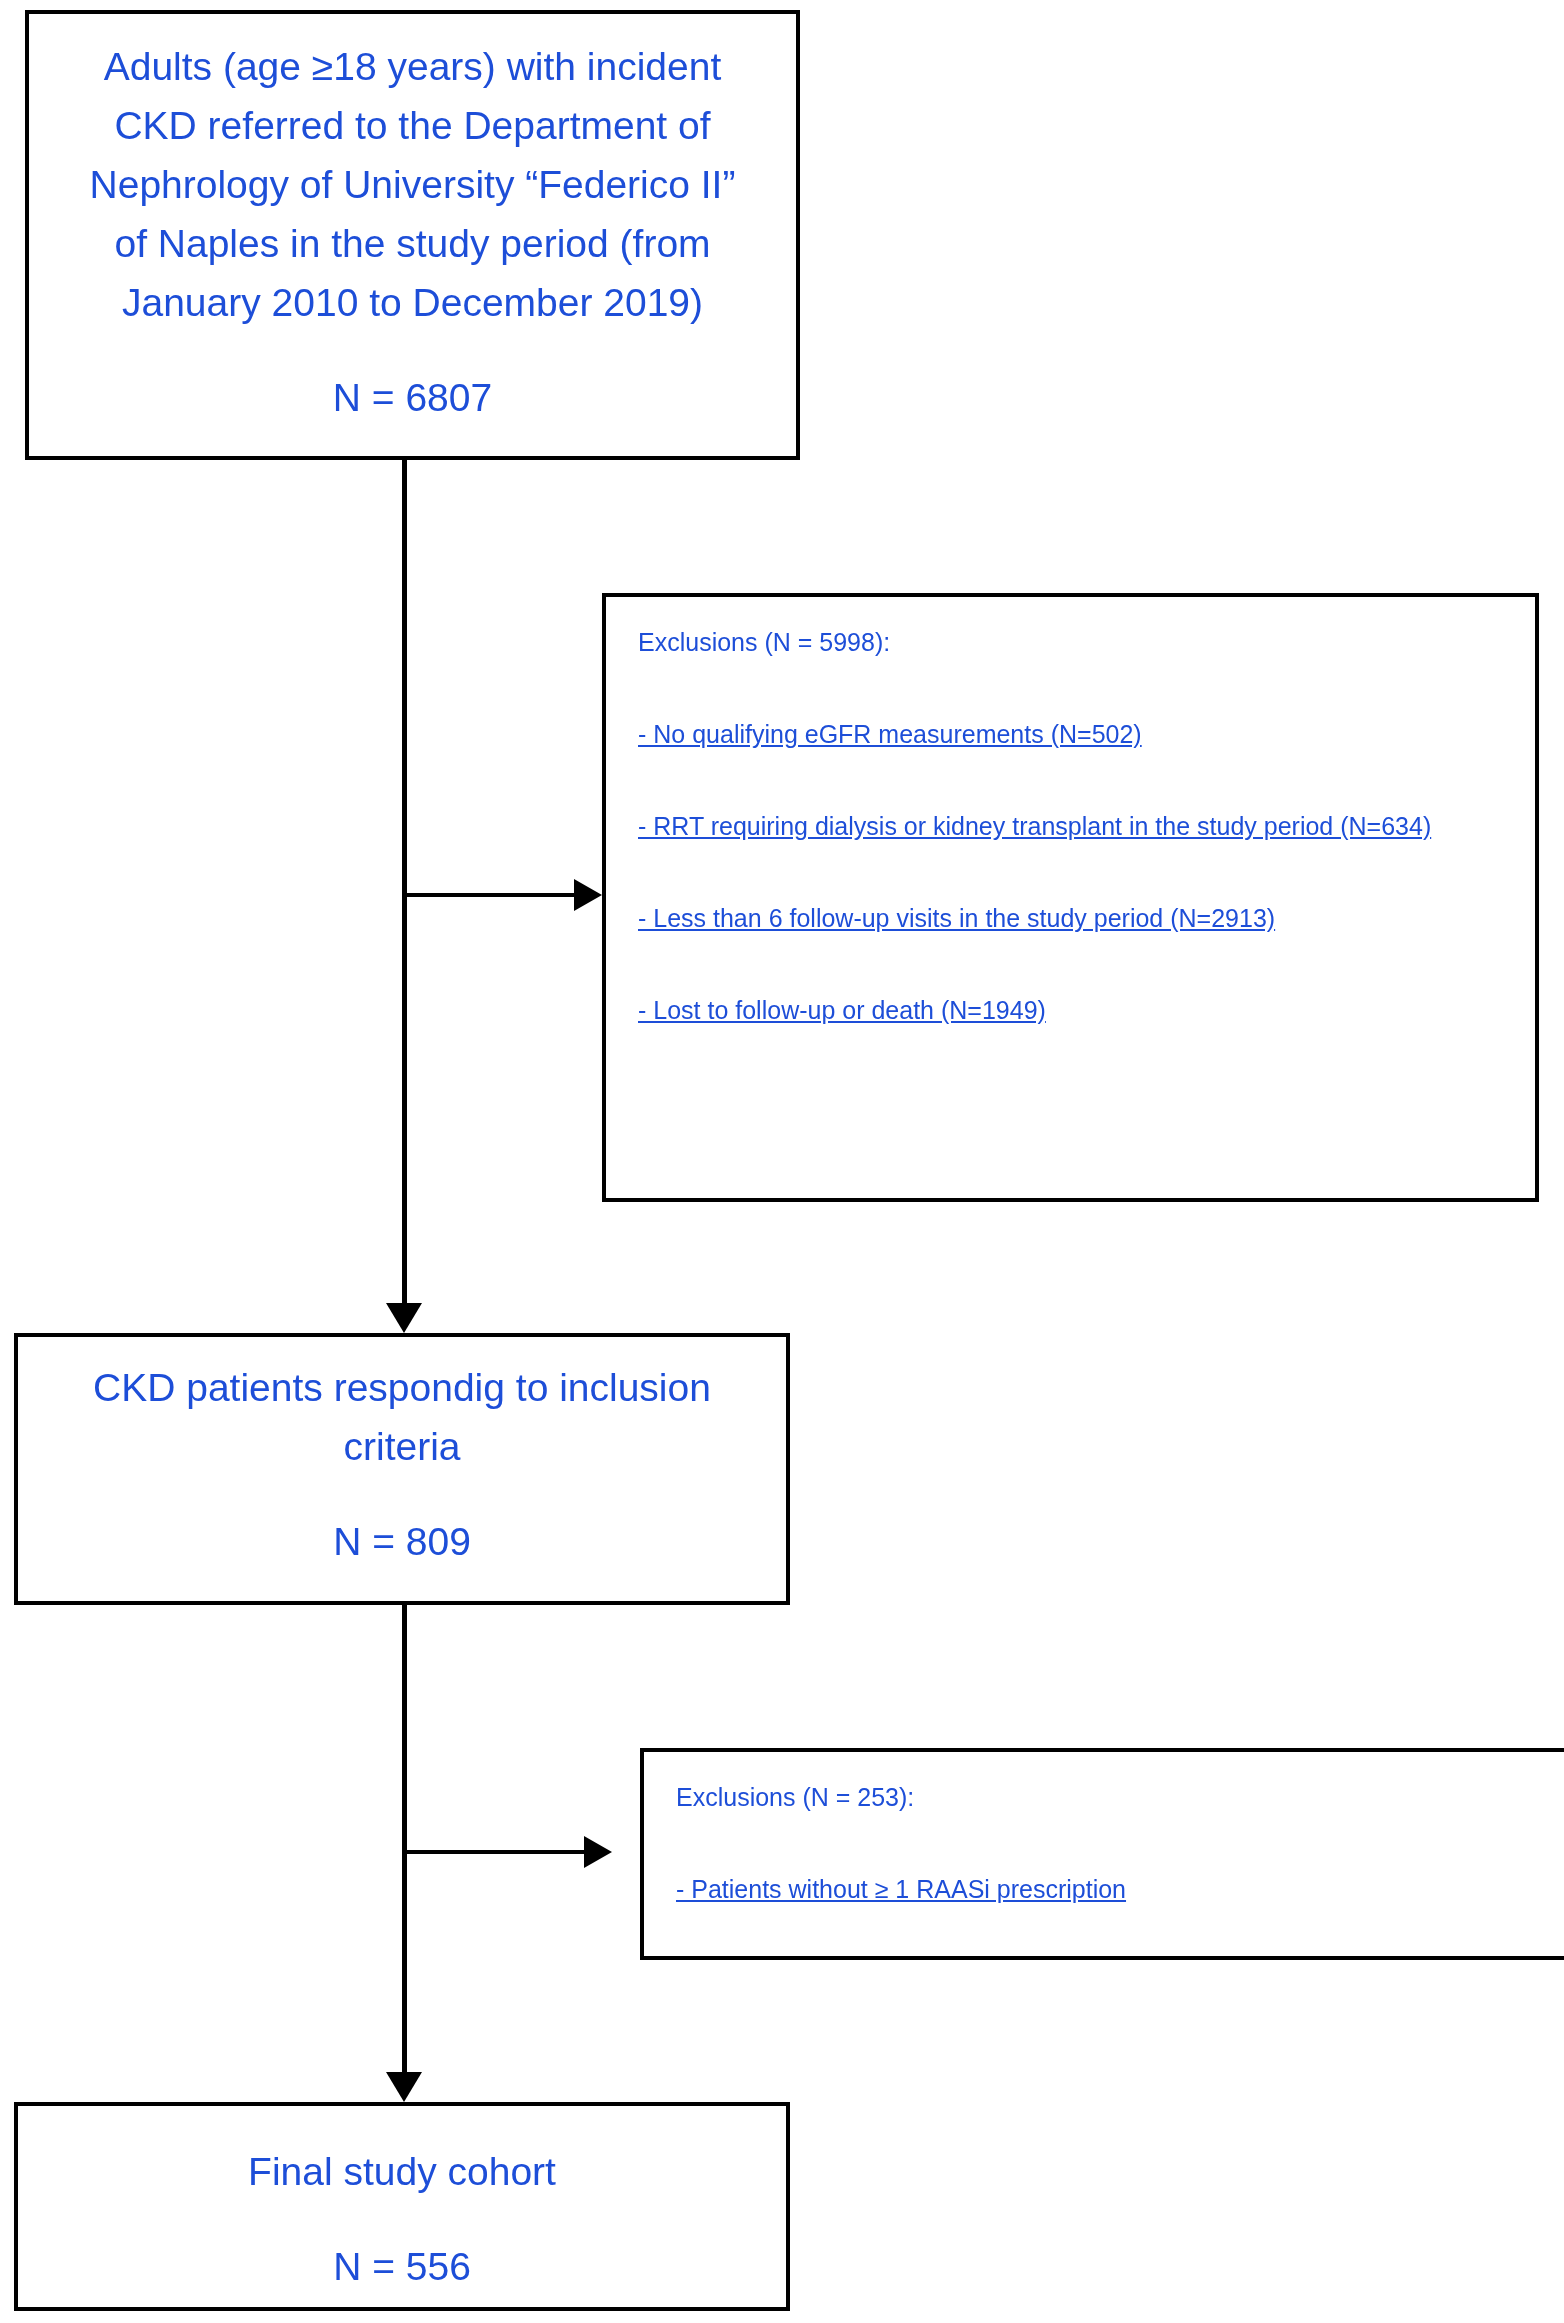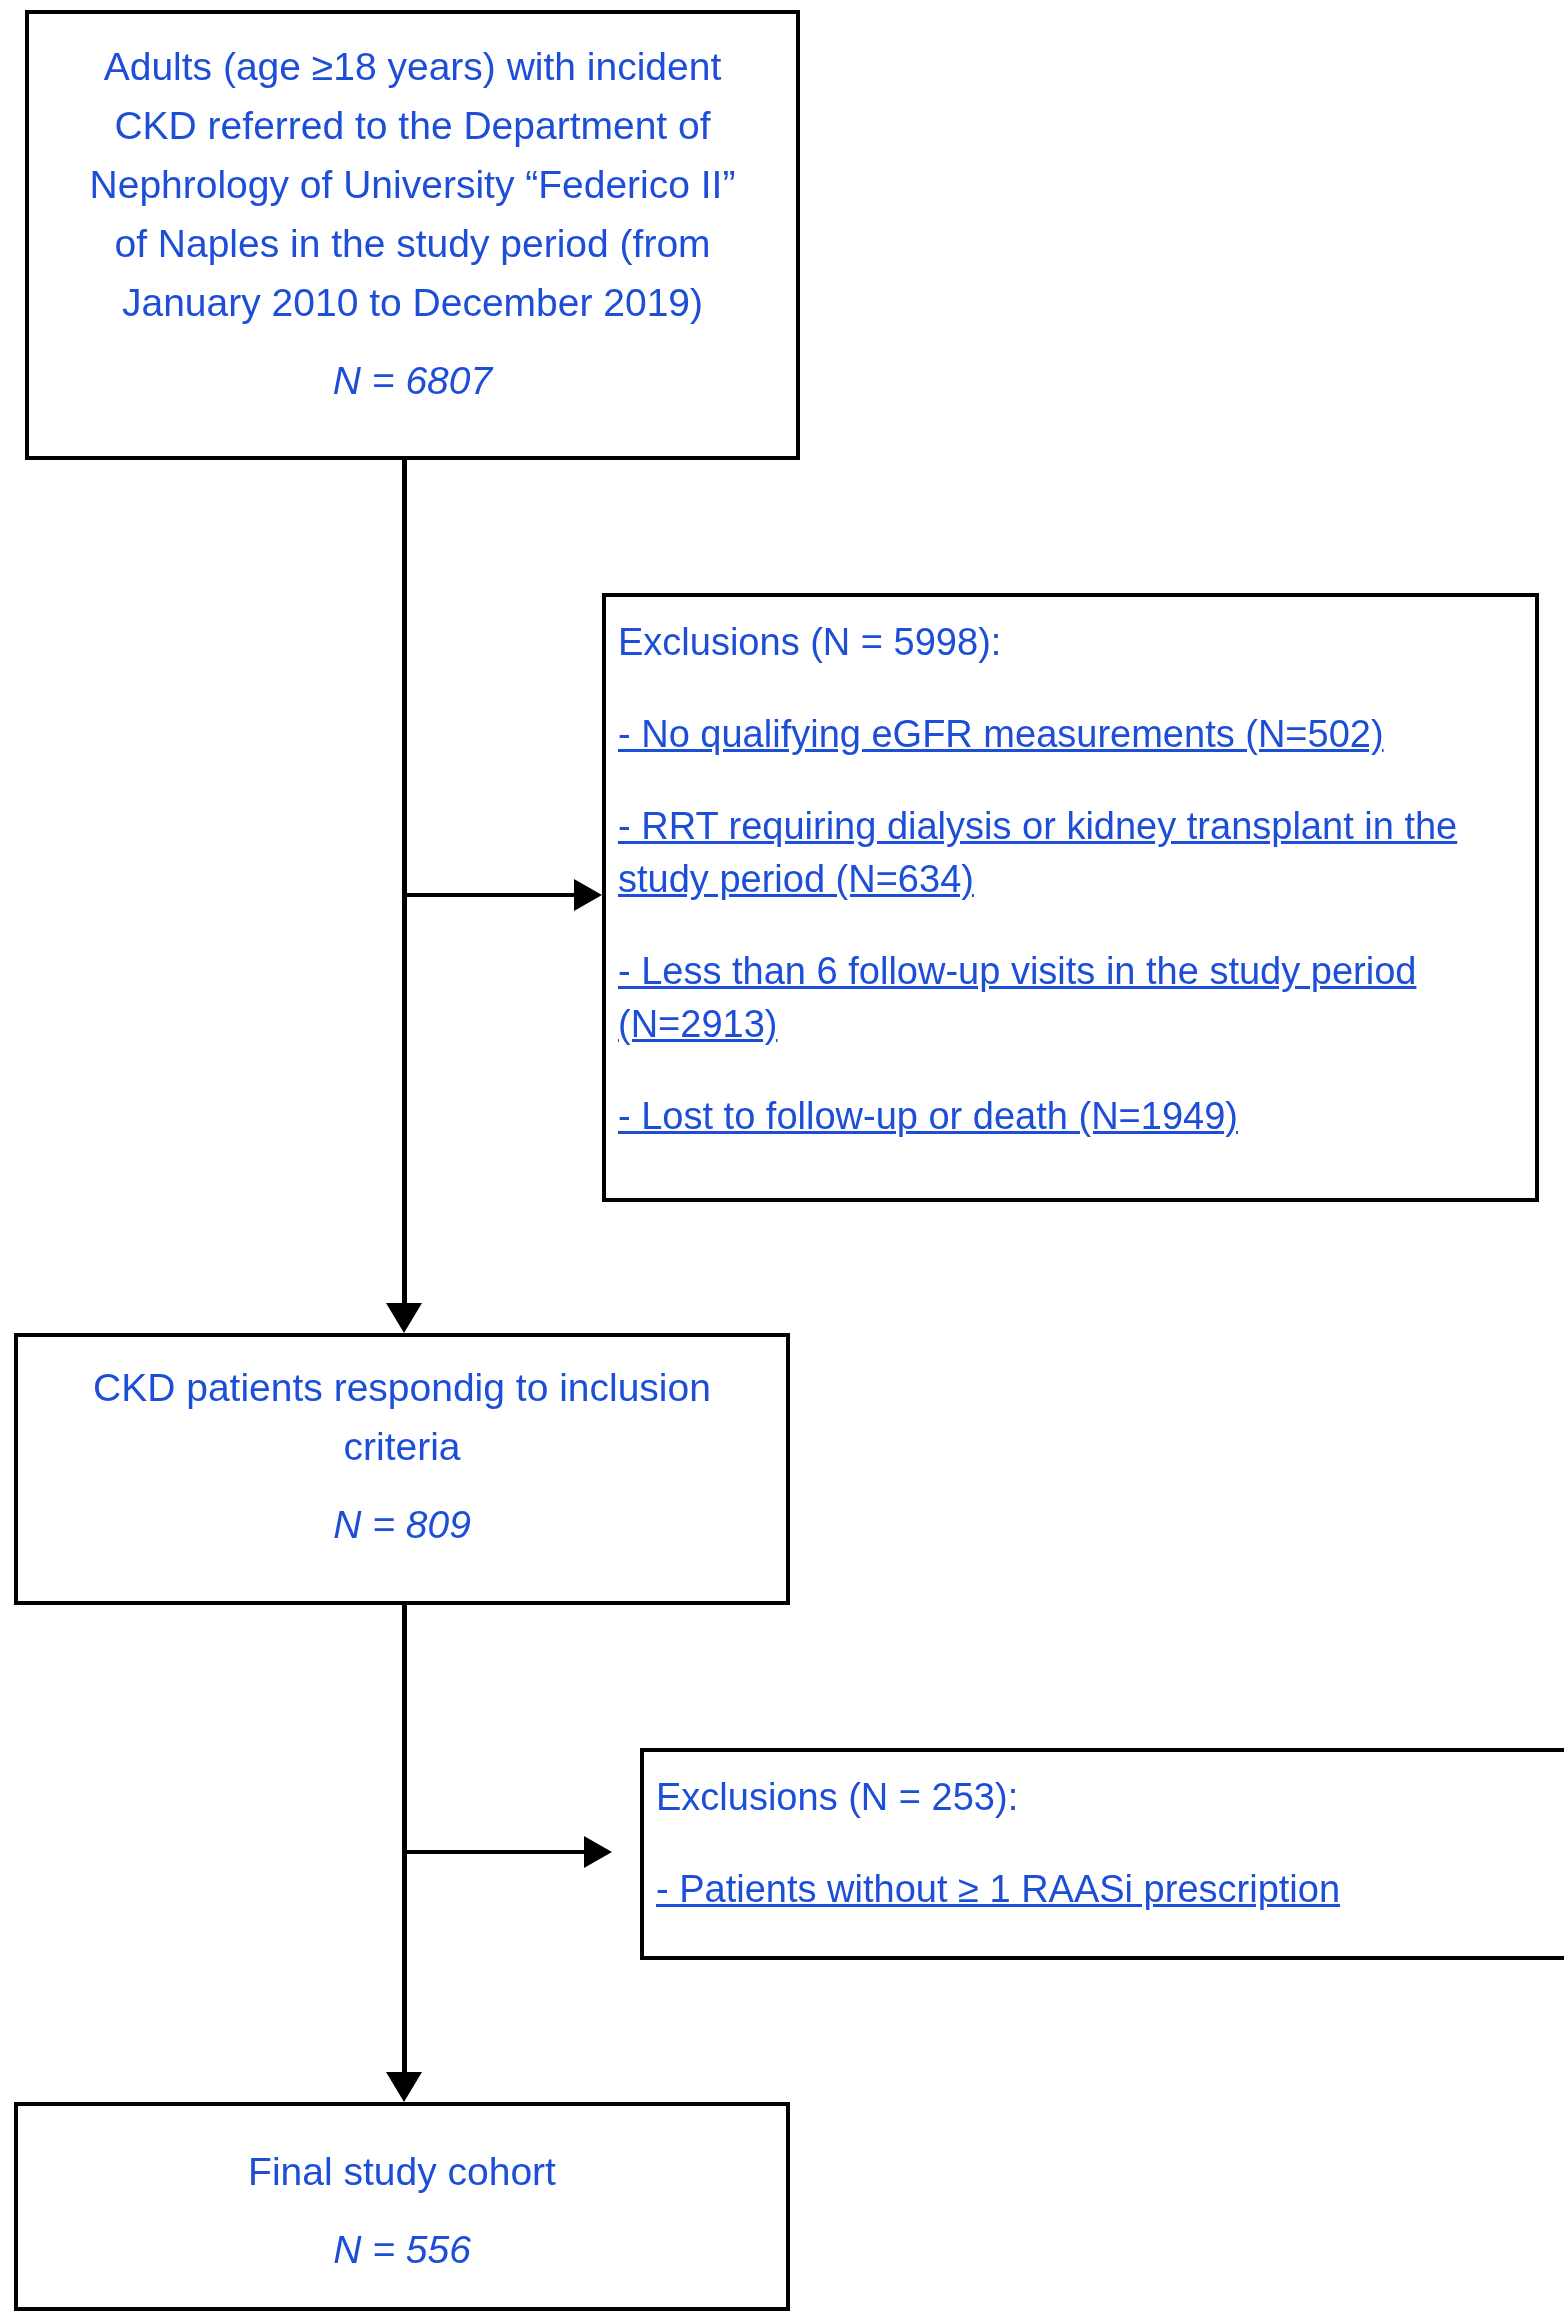--- a/index.html
+++ b/index.html
@@ -15,25 +15,25 @@
     position: absolute;
     border: 4.7px solid #000000;
     background: #ffffff;
     box-sizing: border-box;
   }
   .centered-box {
     text-align: center;
     font-size: 39px;
     line-height: 59px;
   }
-  .centered-box .n-line { margin-top: 19px; font-style: italic; }
+  .centered-box .n-line { margin-top: 36px; }
   .left-box {
-    font-size: 38px;
+    font-size: 25px;
     line-height: 53px;
-    padding: 19px 12px;
+    padding: 19px 32px;
   }
   .left-box .excl-title { margin: 0 0 39px 0; }
   .left-box p.excl-item { margin: 0 0 39px 0; text-decoration: underline; }
   .left-box p.excl-item:last-child { margin-bottom: 0; }
 
   #box-top      { left: 25px;  top: 10.3px;   width: 775px;  height: 450px; padding-top: 22.5px; }
   #box-excl1    { left: 602px; top: 593px;  width: 937px; height: 609px; }
   #box-mid      { left: 14px;  top: 1333px; width: 776px;  height: 272px; padding-top: 20.6px; }
   #box-excl2    { left: 640px; top: 1748px; width: 936px;  height: 212px; }
   #box-final    { left: 14px;  top: 2102px; width: 776px;  height: 209px; padding-top: 36px; }

